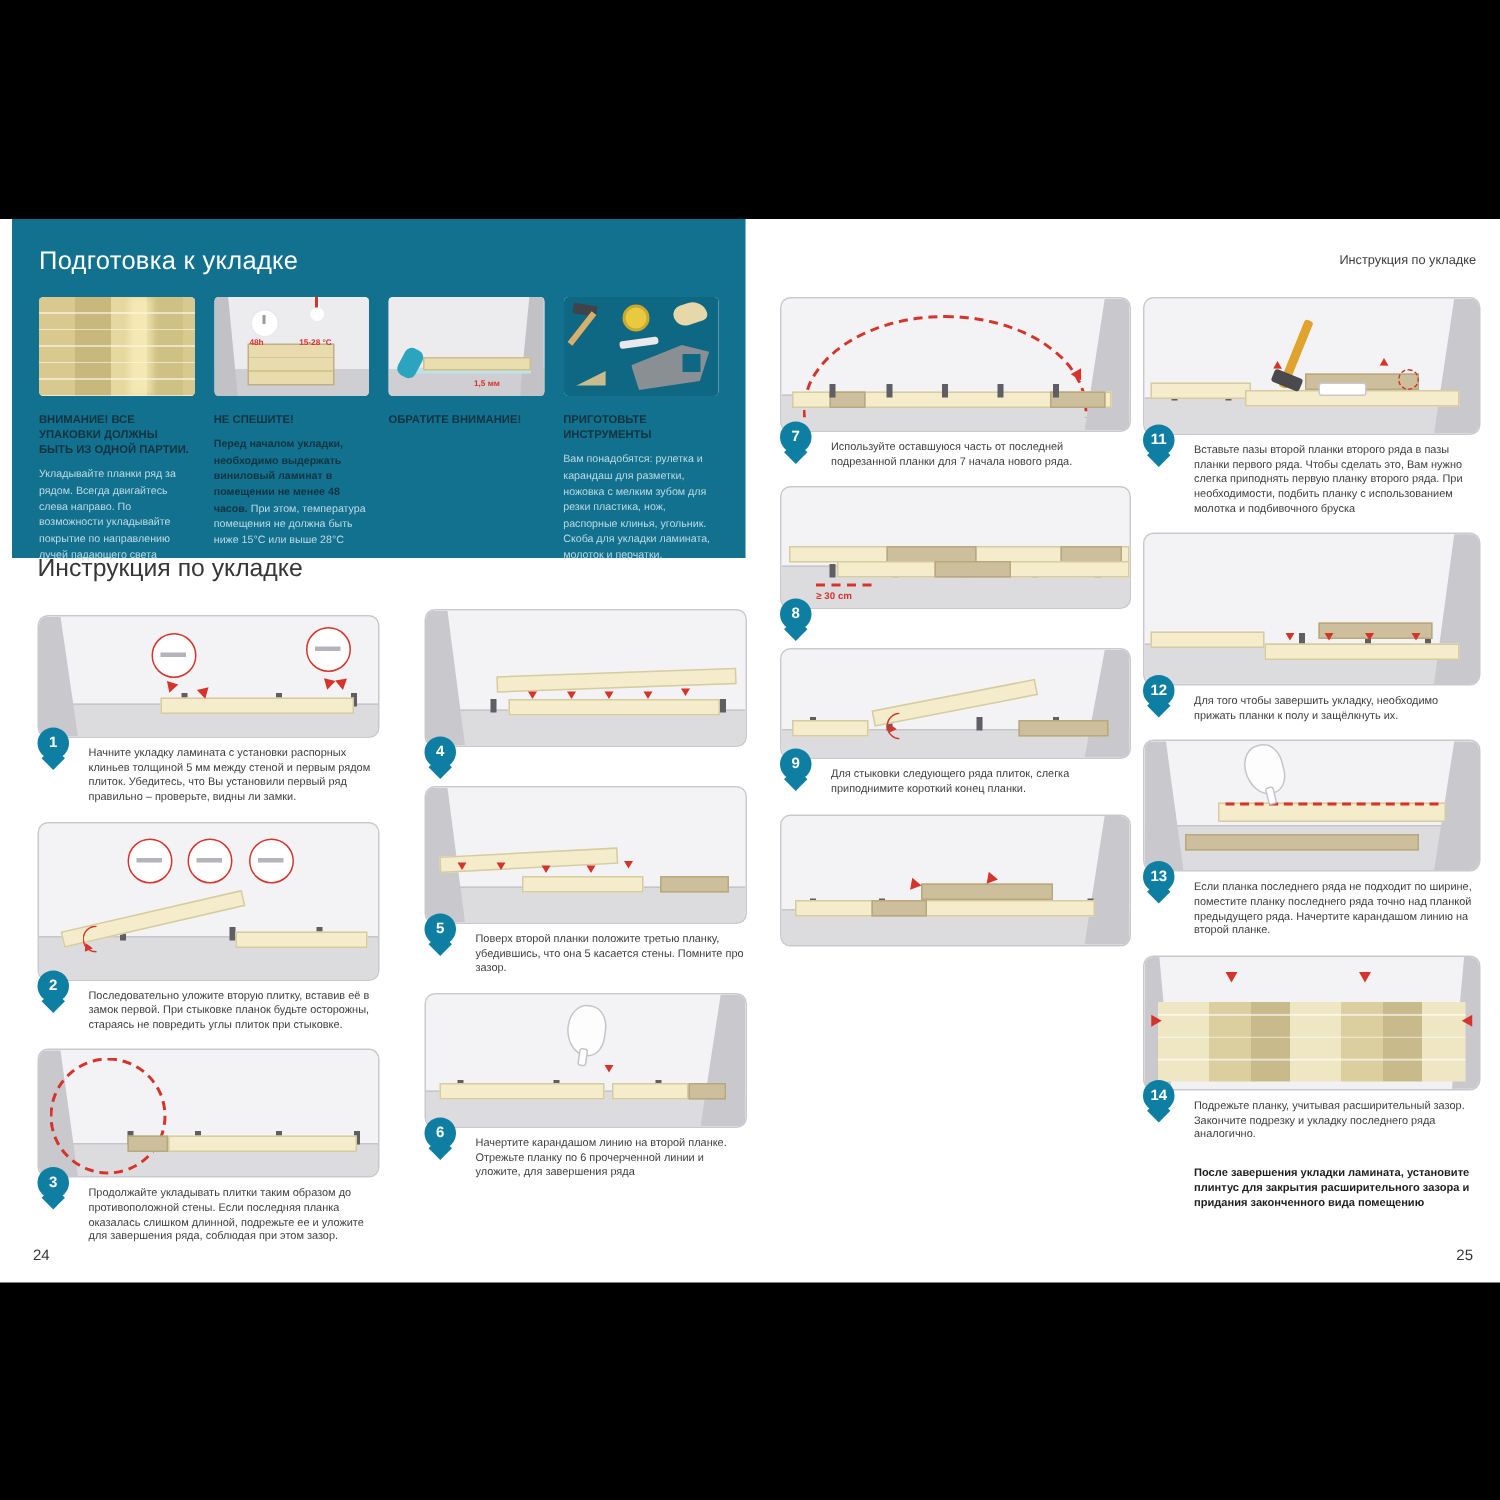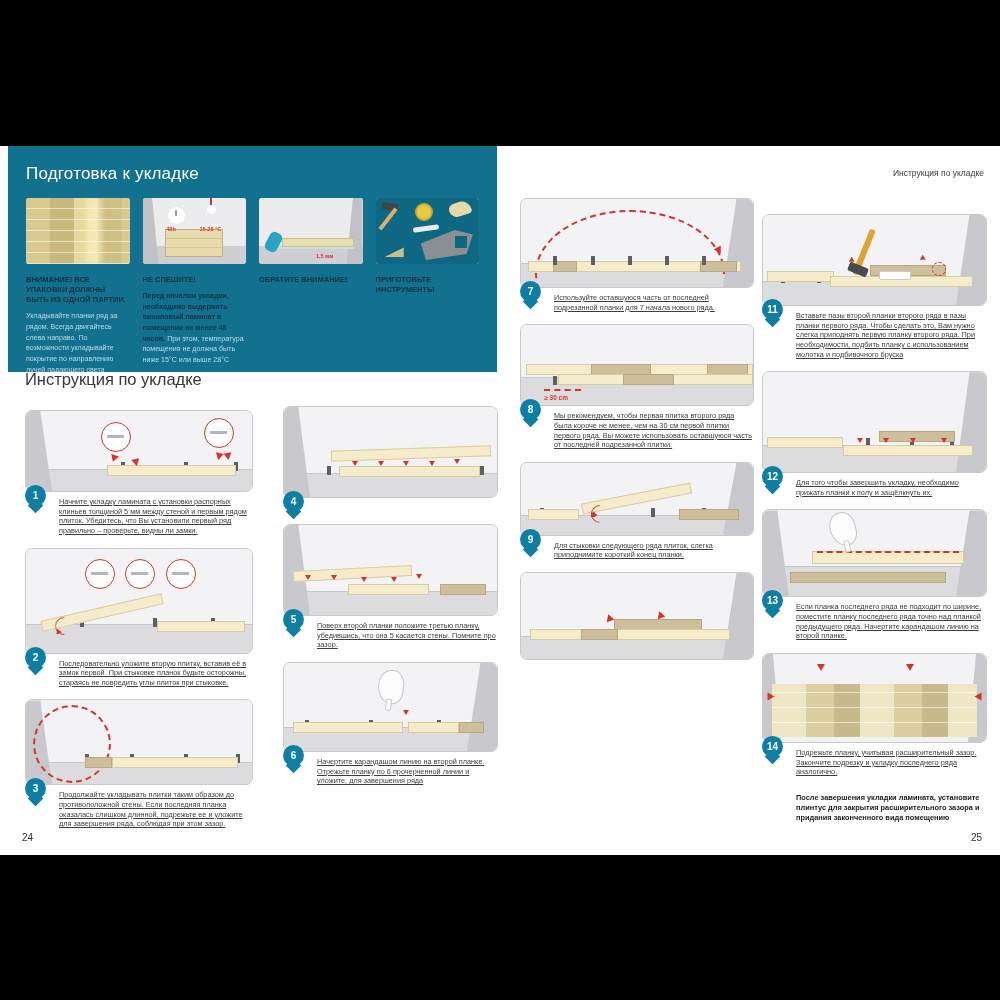--- a/index.html
+++ b/index.html
@@ -51,28 +51,28 @@
   .hdr-right{position:absolute;right:16px;top:22px;font-size:8.5px;color:#3a3a3c;}
   .h-left{position:absolute;left:25px;top:224px;font-size:16.5px;color:#363638;}
   .pn{position:absolute;bottom:12px;font-size:10px;color:#333;}
   .pn-l{left:22px;} .pn-r{right:18px;}
 
   
   .col{position:absolute;display:flex;flex-direction:column;}
   #colL1{left:25px;top:264px;width:228px;}
   #colL2{left:283px;top:260px;width:215px;}
   #colR1{left:520px;top:52px;width:234px;}
-  #colR2{left:762px;top:68px;width:225px;align-items:flex-end;}
+  #colR2{left:762px;top:52px;width:225px;align-items:flex-end;}
   .step{margin-bottom:12px;}
   .scene{position:relative;border:1px solid #c9c9cd;border-radius:7px;background:#f1f1f3;overflow:hidden;}
   .cap{display:flex;margin-top:2px;}
   .badge{flex:0 0 34px;position:relative;}
   .pin{width:21px;height:21px;border-radius:50%;background:#0E7FA3;color:#fff;font-size:10px;font-weight:bold;display:flex;align-items:center;justify-content:center;position:relative;margin-top:-9px;z-index:2;}
   .pin-tail{position:absolute;left:5px;top:6px;width:11px;height:11px;background:#0E7FA3;transform:rotate(45deg);z-index:1;}
-  .cap p{flex:1;font-size:7.3px;line-height:1.32;color:#3d3d3f;margin:3px 0 0;text-decoration:underline;}
+  .cap p{flex:1;font-size:7.3px;line-height:1.32;color:#3d3d3f;margin:3px 0 0;}
   .note{margin:4px 0 0 34px;font-size:7.4px;font-weight:bold;color:#1c1c1e;line-height:1.4;}
 
   
   .wall{position:absolute;left:0;right:0;top:0;height:74%;background:#f3f3f5;}
   .floor{position:absolute;left:0;right:0;bottom:0;height:26%;background:#dcdcdf;border-top:1px solid #c6c6ca;}
   .lwall{position:absolute;top:0;bottom:0;left:0;width:26px;background:#c9c9cd;clip-path:polygon(0 0,55% 0,100% 100%,0 100%);}
   .rwall{position:absolute;top:0;bottom:0;right:0;width:30px;background:#c9c9cd;clip-path:polygon(45% 0,100% 0,100% 100%,0 100%);}
   .sp{position:absolute;bottom:25%;width:4px;height:9px;background:#5e5e64;}
   .row{position:absolute;height:11px;background:#f4eccb;border:1px solid #d6cca2;box-sizing:border-box;}
   .tan{background:#cdbf9b;border-color:#b6a87f;}
@@ -143,20 +143,21 @@
               <div class="tools-bg"></div>
               <div class="t-saw"></div>
               <div class="t-ham-head"></div>
               <div class="t-ham-h"></div>
               <div class="t-tape"></div>
               <div class="t-glove"></div>
               <div class="t-knife"></div>
               <div class="t-wedge"></div>
             </div>
             <h2>ПРИГОТОВЬТЕ ИНСТРУМЕНТЫ</h2>
+            <p>Вам понадобятся: рулетка и карандаш для разметки, ножовка с мелким зубом для резки пластика, нож, распорные клинья, угольник. Скоба для укладки ламината, молоток и перчатки.</p>
           </div>
         </div>
     </div>
 
     <div class="hdr-right">Инструкция по укладке</div>
     <div class="h-left">Инструкция по укладке</div>
 
     <div class="col" id="colL1">
         <div class="step">
           <div class="scene" style="height: 80px;">
@@ -337,21 +338,20 @@
             <div class="row" style="left:16%;right:0;bottom:25%"></div>
             <div class="row tan" style="left:44%;width:22%;bottom:25%"></div>
             <div class="rdash" style="left:10%;width:16%;bottom:18%"></div>
             <div class="lblr" style="left:10%;bottom:5%">≥ 30 cm</div>
           </div>
           <div class="cap">
             <div class="badge">
               <div class="pin">8</div>
               <div class="pin-tail"></div>
             </div>
-            <p>Мы рекомендуем, чтобы первая плитка второго ряда была короче не менее, чем на 30 см первой плитки первого ряда. Вы можете использовать оставшуюся часть от последней подрезанной плитки.</p>
           </div>
         </div>
         <div class="step">
           <div class="scene" style="height: 72px;">
             <div class="wall"></div>
             <div class="floor"></div>
             <div class="rwall"></div>
             <i class="sp" style="left:8%"></i>
             <i class="sp" style="left:30%"></i>
             <i class="sp" style="left:56%"></i>

